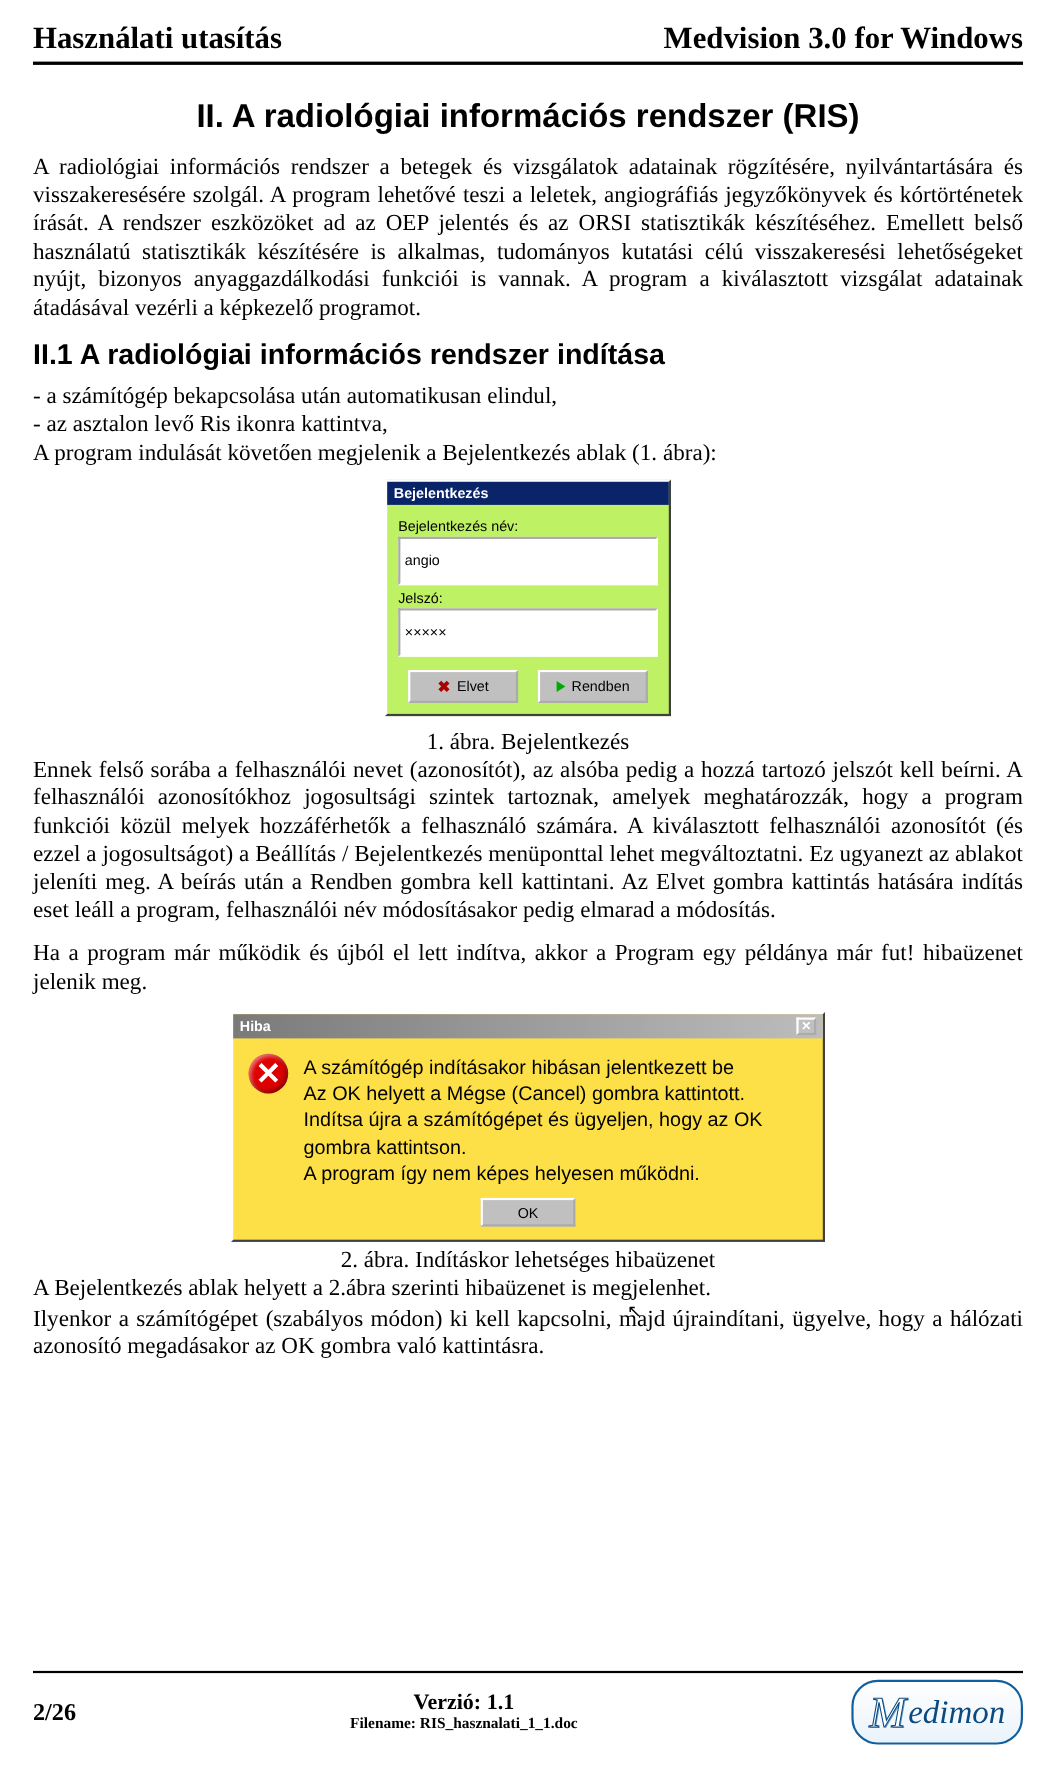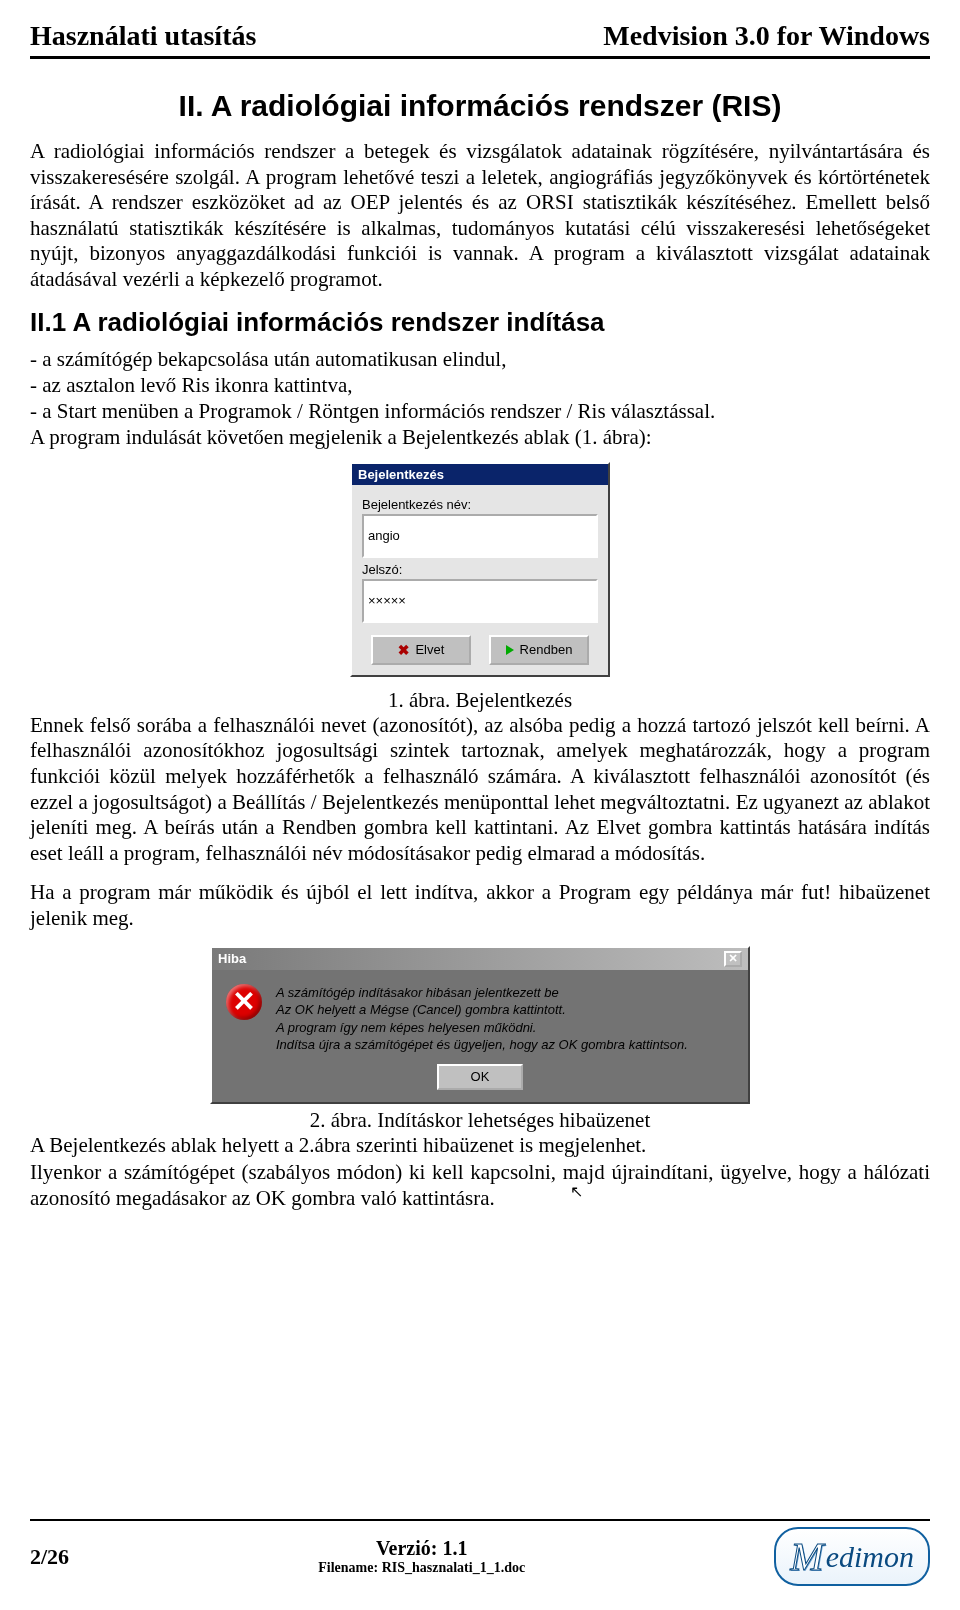--- a/index.html
+++ b/index.html
@@ -19,21 +19,21 @@
   p.body { font-size: 21px; line-height: 1.22; text-align: justify; margin-bottom: 14px; }
   h2.sec { font-family: Arial, Helvetica, sans-serif; font-size: 26px; font-weight: bold; margin: 14px 0 8px; }
   .bullets { font-size: 21px; line-height: 1.24; margin-bottom: 12px; }
   .bullets div { text-align: left; }
   .fig-cap { font-size: 21px; text-align: center; margin-top: 4px; }
 
   
   .dlg-login {
     width: 260px;
     margin: 10px auto 11px;
-    background: #e5e5e5;
+    background: #bef264;
     border: 2px solid #fff;
     border-right-color: #404040;
     border-bottom-color: #404040;
     font-family: Tahoma, Arial, sans-serif;
     font-size: 13px;
     color: #000;
   }
   .dlg-title {
     background: linear-gradient(#0a246a, #0a246a);
     color: #fff;
@@ -62,21 +62,21 @@
     display: flex; align-items: center; justify-content: center; gap: 6px;
     cursor: pointer;
   }
   .ico-run { width: 0; height: 0; border-left: 8px solid #0a0; border-top: 5px solid transparent; border-bottom: 5px solid transparent; }
   .ico-x { color: #a00; font-weight: bold; font-size: 14px; }
 
   
   .dlg-error {
     width: 540px;
     margin: 12px auto 4px;
-    background: #737373;
+    background: #fde047;
     border: 2px solid #fff;
     border-right-color: #404040;
     border-bottom-color: #404040;
     font-family: Tahoma, Arial, sans-serif;
     font-size: 13px;
   }
   .dlg-err-title {
     background: linear-gradient(to right, #7a7a7a, #bdbdbd);
     color: #fff;
     padding: 3px 6px;
@@ -90,21 +90,21 @@
     cursor: pointer;
   }
   .dlg-err-body { display: flex; gap: 14px; padding: 14px 14px 10px; align-items: flex-start; }
   .ico-err {
     width: 36px; height: 36px; border-radius: 50%;
     background: #d00; color: #fff; font-weight: bold; font-size: 28px;
     display: flex; align-items: center; justify-content: center;
     flex-shrink: 0;
     box-shadow: inset -2px -2px 4px rgba(0,0,0,.4), inset 2px 2px 4px rgba(255,255,255,.5);
   }
-  .dlg-err-text { font-size: 13px; line-height: 1.35; font-style: italic; }
+  .dlg-err-text { font-size: 18px; line-height: 1.35; }
   .dlg-err-btn { display: flex; justify-content: center; padding-bottom: 12px; }
   .dlg-err-btn .dlg-btn { width: 86px; height: 26px; align-items: center; }
 
   
   .ftr {
     position: absolute;
     bottom: 24px; left: 30px; right: 30px;
   }
   .ftr .hr-thin { margin-bottom: 6px; }
   .ftr-row { display: flex; align-items: center; justify-content: space-between; }
@@ -143,21 +143,20 @@
 
 <h1 class="chap">II. A radiológiai információs rendszer (RIS)</h1>
 
 <p class="body">A radiológiai információs rendszer a betegek és vizsgálatok adatainak rögzítésére, nyilvántartására és visszakeresésére szolgál. A program lehetővé teszi a leletek, angiográfiás jegyzőkönyvek és kórtörténetek írását. A rendszer eszközöket ad az OEP jelentés és az ORSI statisztikák készítéséhez. Emellett belső használatú statisztikák készítésére is alkalmas, tudományos kutatási célú visszakeresési lehetőségeket nyújt, bizonyos anyaggazdálkodási funkciói is vannak. A program a kiválasztott vizsgálat adatainak átadásával vezérli a képkezelő programot.</p>
 
 <h2 class="sec">II.1 A radiológiai információs rendszer indítása</h2>
 
 <div class="bullets">
   <div>- a számítógép bekapcsolása után automatikusan elindul,</div>
   <div>- az asztalon levő Ris ikonra kattintva,</div>
-  <div>- a Start menüben a Programok / Röntgen információs rendszer / Ris választással.</div>
   <div>A program indulását követően megjelenik a Bejelentkezés ablak (1. ábra):</div>
 </div>
 
 <div class="dlg-login">
   <div class="dlg-title">Bejelentkezés</div>
   <div class="dlg-body">
     <div class="dlg-label">Bejelentkezés név:</div>
     <input class="dlg-input" value="angio" style="">
     <div class="dlg-label">Jelszó:</div>
     <input class="dlg-input" value="×××××" style="">
@@ -183,22 +182,22 @@
     <span>Hiba</span>
     <span class="dlg-close">
       <span>✕</span>
     </span>
   </div>
   <div class="dlg-err-body">
     <div class="ico-err">✕</div>
     <div class="dlg-err-text">
       <div>A számítógép indításakor hibásan jelentkezett be</div>
       <div>Az OK helyett a Mégse (Cancel) gombra kattintott.</div>
+      <div>Indítsa újra a számítógépet és ügyeljen, hogy az OK gombra kattintson.</div>
       <div>A program így nem képes helyesen működni.</div>
-      <div>Indítsa újra a számítógépet és ügyeljen, hogy az OK gombra kattintson.</div>
     </div>
   </div>
   <div class="dlg-err-btn">
     <div class="dlg-btn">
       <span>OK</span>
     </div>
   </div>
 </div>
 <span class="arrow cursor-on-text">↖</span>
 

